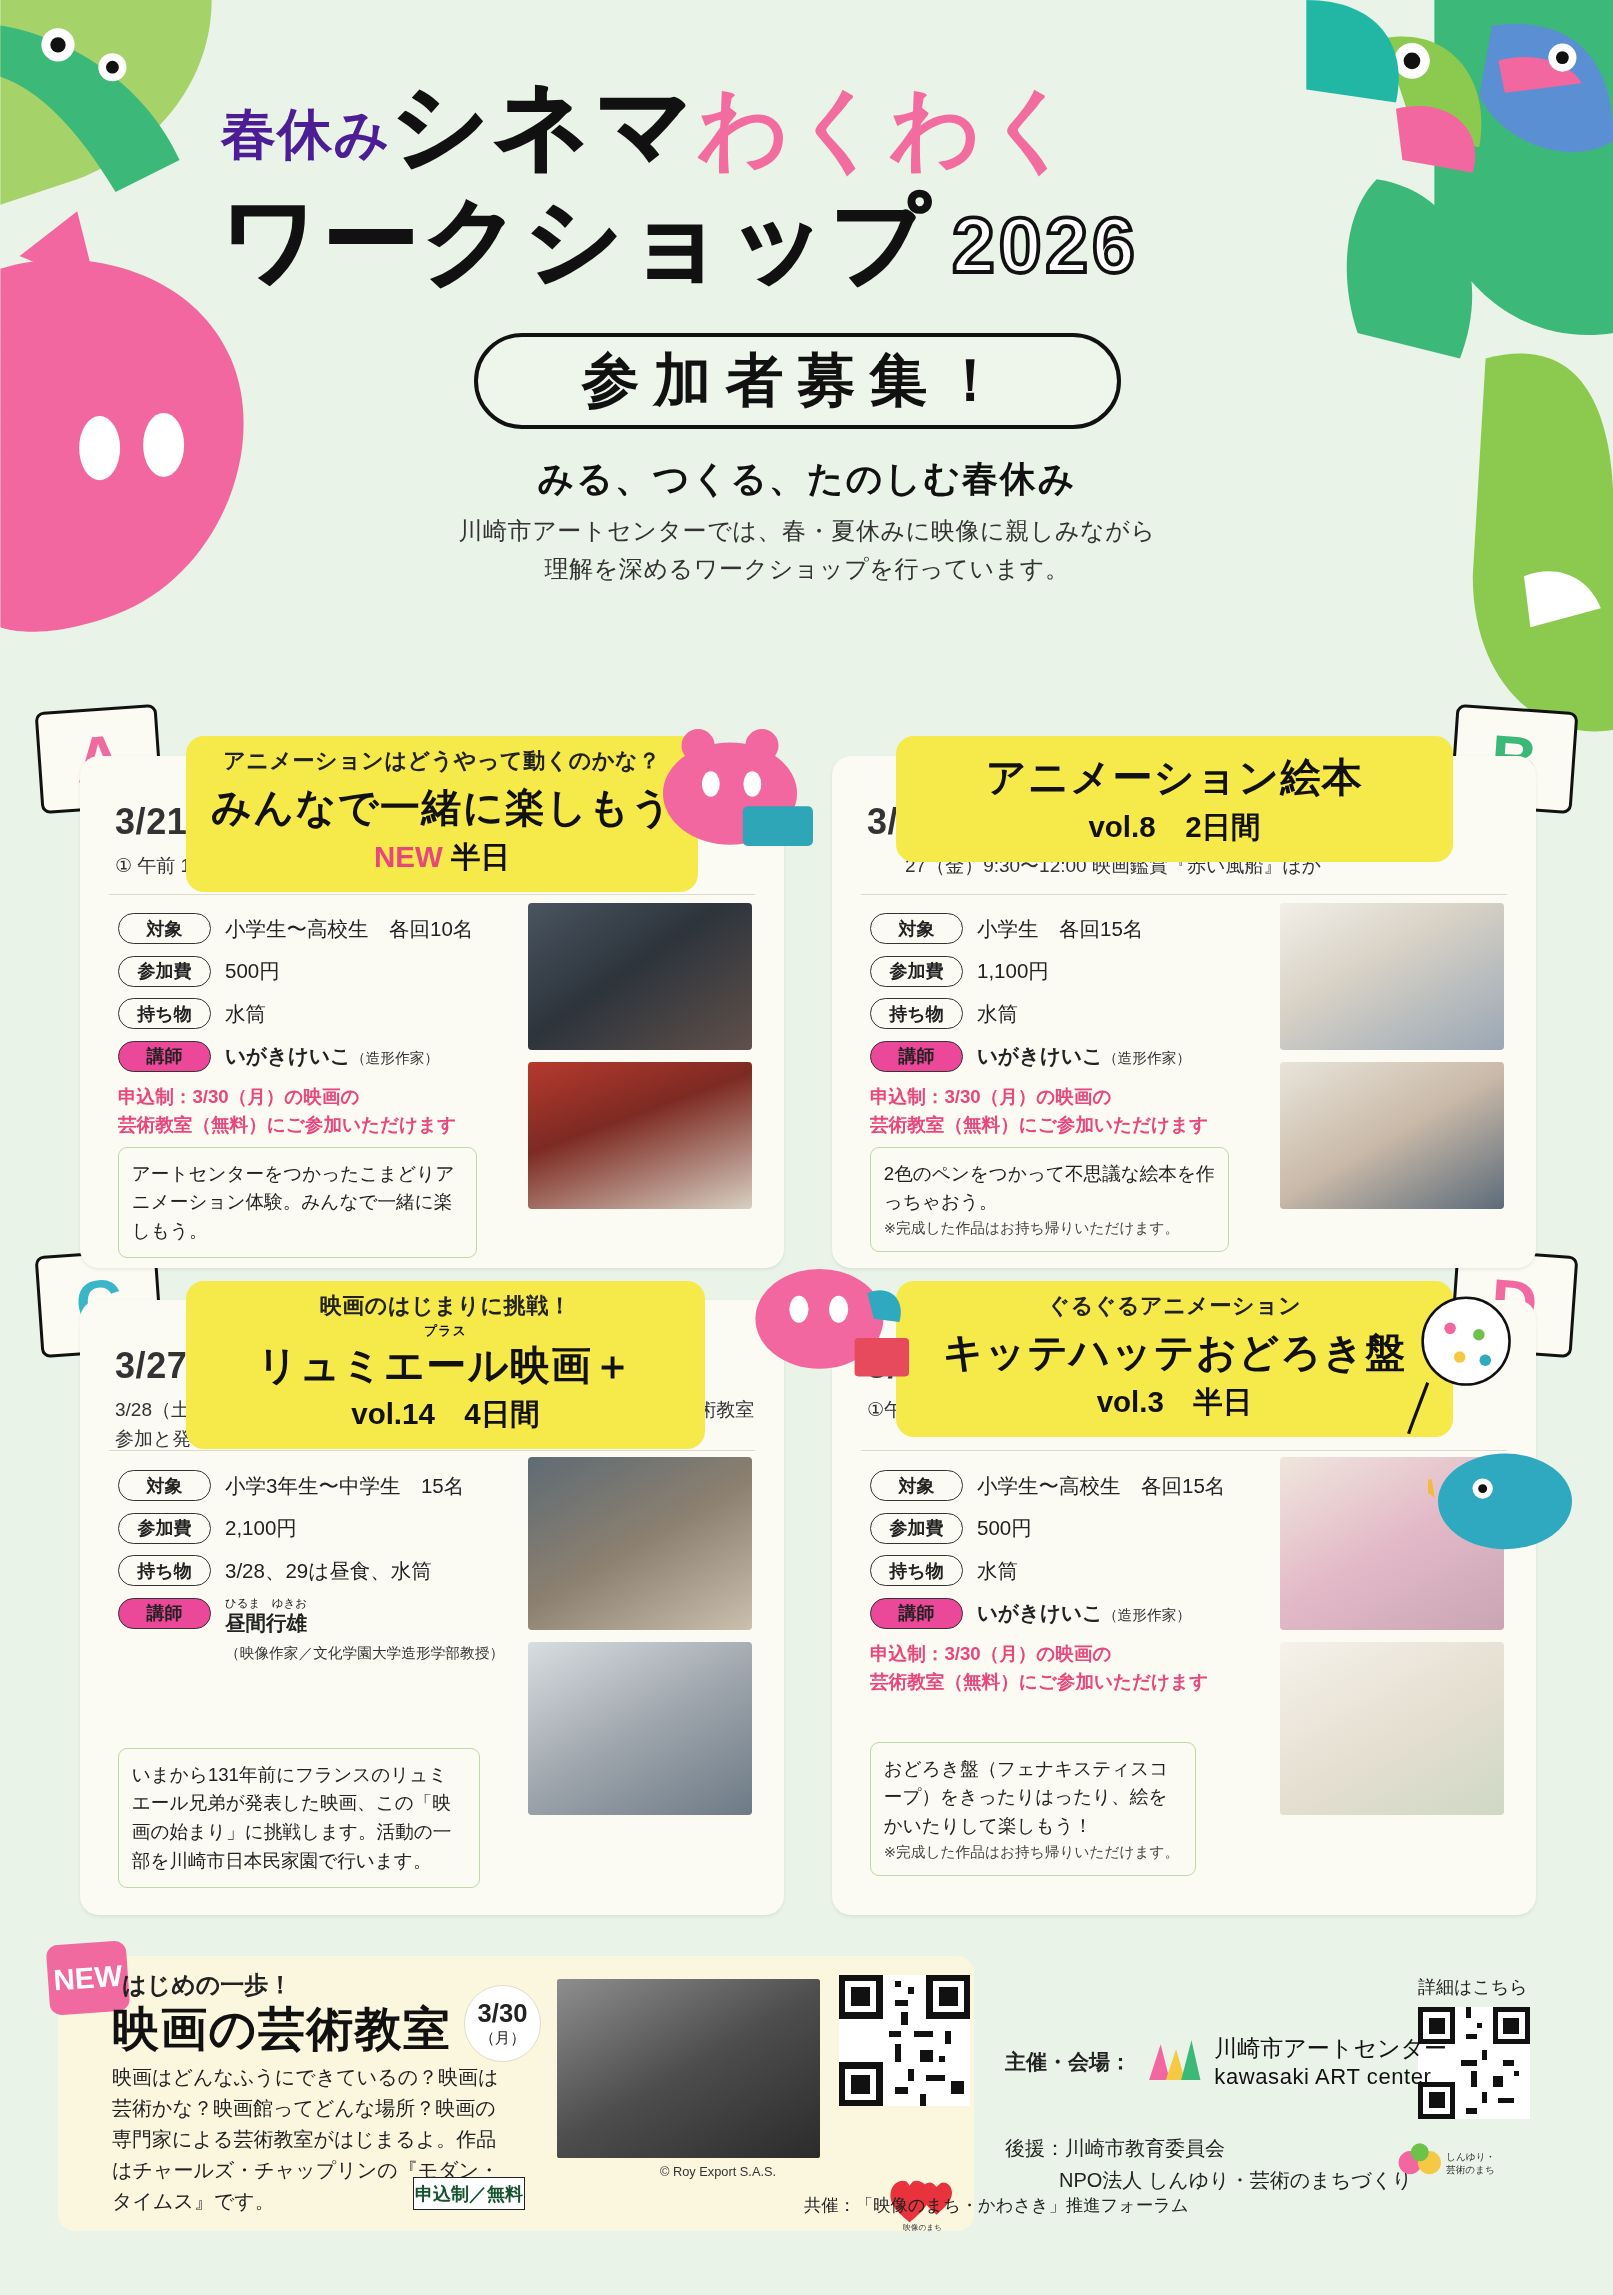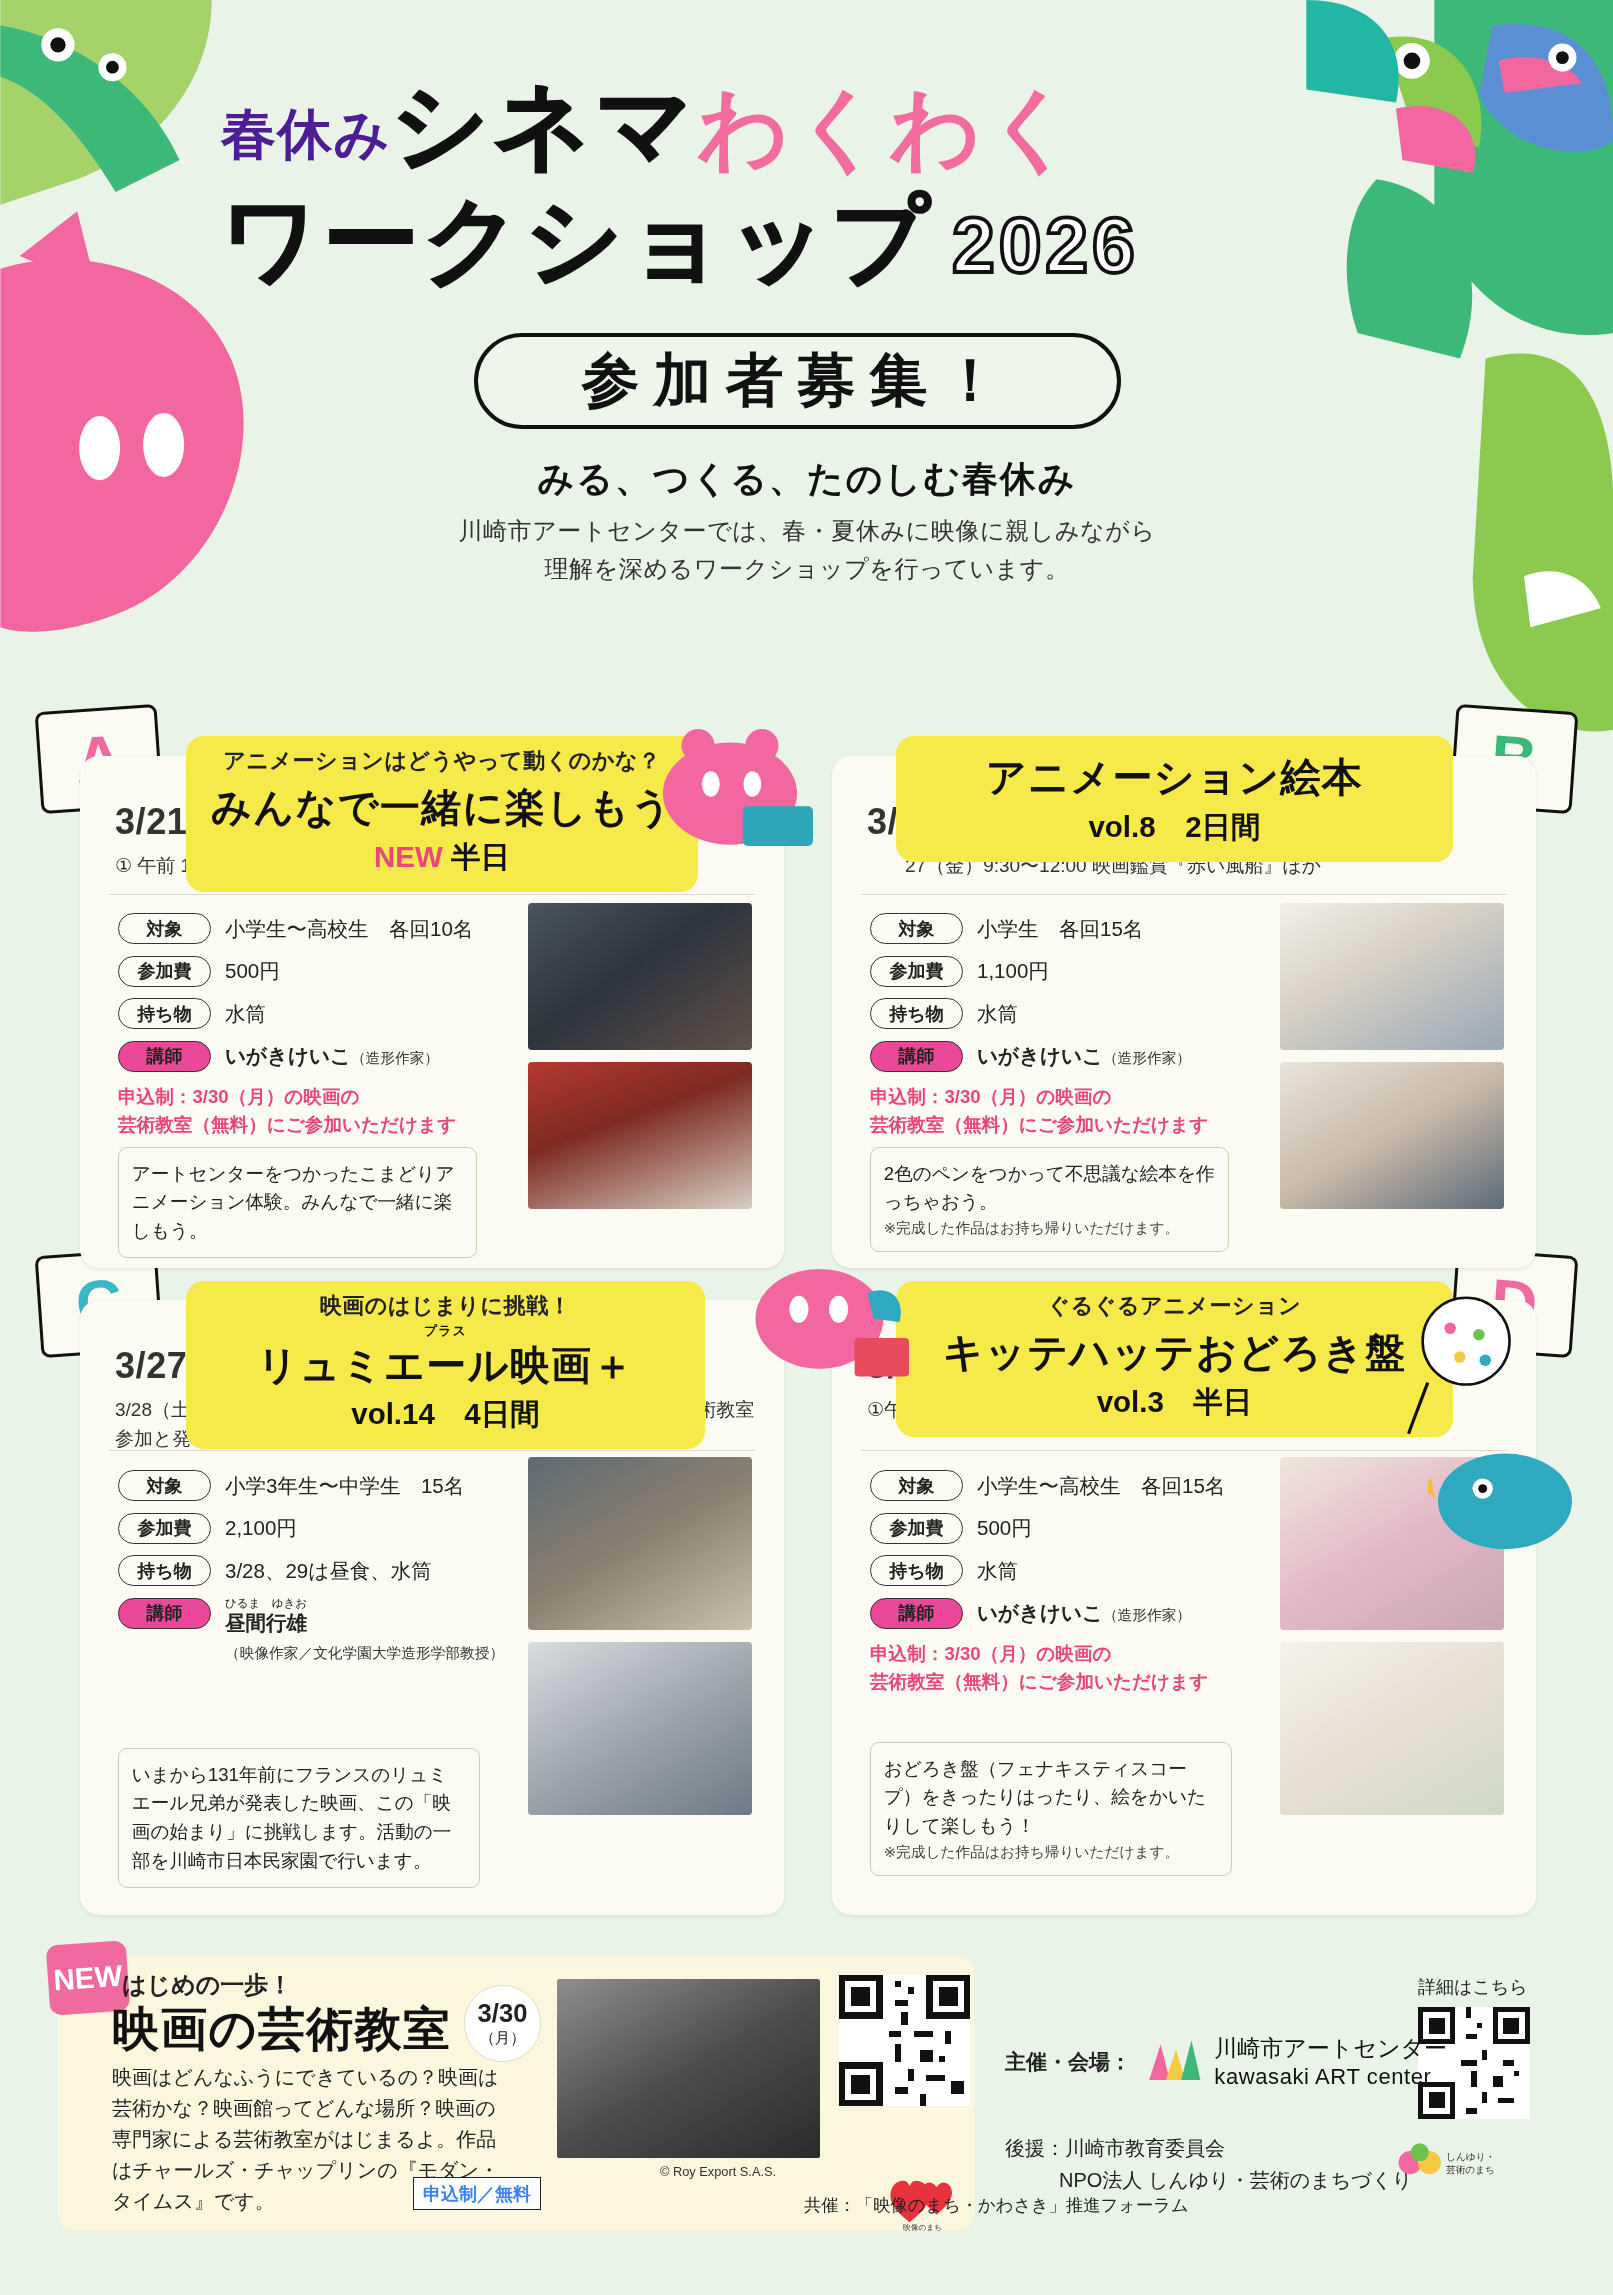--- a/index.html
+++ b/index.html
@@ -159,23 +159,23 @@
   .b-title { position: absolute; left: 112px; top: 1998px; font-size: 47px; font-weight: bold; color: #111; letter-spacing: 1.3px; }
   .date-circle {
     position: absolute; left: 464px; top: 1985px; width: 77px; height: 77px;
     border-radius: 38px; background: #fff; border: 1.9px solid #e0dcc8;
     display: flex; flex-direction: column; align-items: center; justify-content: center;
   }
   .date-circle .dd { font-size: 25.6px; font-weight: bold; color: #222; }
   .date-circle .ww { font-size: 15.4px; color: #222; }
   .b-text { position: absolute; left: 112px; top: 2062px; width: 403px; font-size: 20px; line-height: 1.55; color: #222; }
   .mousikomi {
-    position: absolute; left: 413px; top: 2177px; width: 128px; height: 33px;
+    position: absolute; left: 413px; top: 2177px; width: 112px; height: 33px;
     border: 1.9px solid #222; display: flex; align-items: center; justify-content: center;
-    font-size: 18px; font-weight: bold; color: #3b82f6; background: #fff;
+    font-size: 18px; font-weight: bold; color: #14532d; background: #fff;
   }
   .gear-photo {
     position: absolute; left: 557px; top: 1979px; width: 263px; height: 179px;
     background: linear-gradient(150deg,#8e8e8e 0%,#4d4d4d 50%,#2b2b2b 100%);
     border-radius: 2.6px;
   }
   .copyr { position: absolute; left: 660px; top: 2164px; font-size: 12.8px; color: #333; }
   .qr-b { position: absolute; left: 839px; top: 1975px; width: 131px; height: 131px; background: #111; }
   .qr-b2 { position: absolute; left: 1418px; top: 2007px; width: 112px; height: 112px; background: #111; }
   .qr-label { position: absolute; left: 1418px; top: 1975px; font-size: 18px; color: #222; }
@@ -422,21 +422,21 @@
         </div>
       <div class="row">
           <div class="tag ylw">講師</div>
         <div class="val"><span class="nm">いがきけいこ</span><small>（造形作家）</small></div>
       </div>
       <div class="note-pink" style="margin-top:11.5px;">
         <span>申込制：3/30（月）の映画の</span><br>
         <span>芸術教室（無料）にご参加いただけます</span>
       </div>
     </div>
-    <div class="memo" style="position:absolute;left:38px;top:442px;width:362px;">
+    <div class="memo" style="position:absolute;left:38px;top:442px;width:326px;">
       <span>おどろき盤（フェナキスティスコープ）をきったりはったり、絵をかいたりして楽しもう！</span>
       <div class="small">※完成した作品はお持ち帰りいただけます。</div>
     </div>
     <div class="photos" style="left:448px;top:157px;">
       <div class="ph ph7" style="width:224px;height:173px;"></div>
       <div class="ph ph8" style="width:224px;height:173px;margin-top:11.5px;"></div>
     </div>
   </div>
 
   <div class="yellow-head hD">

